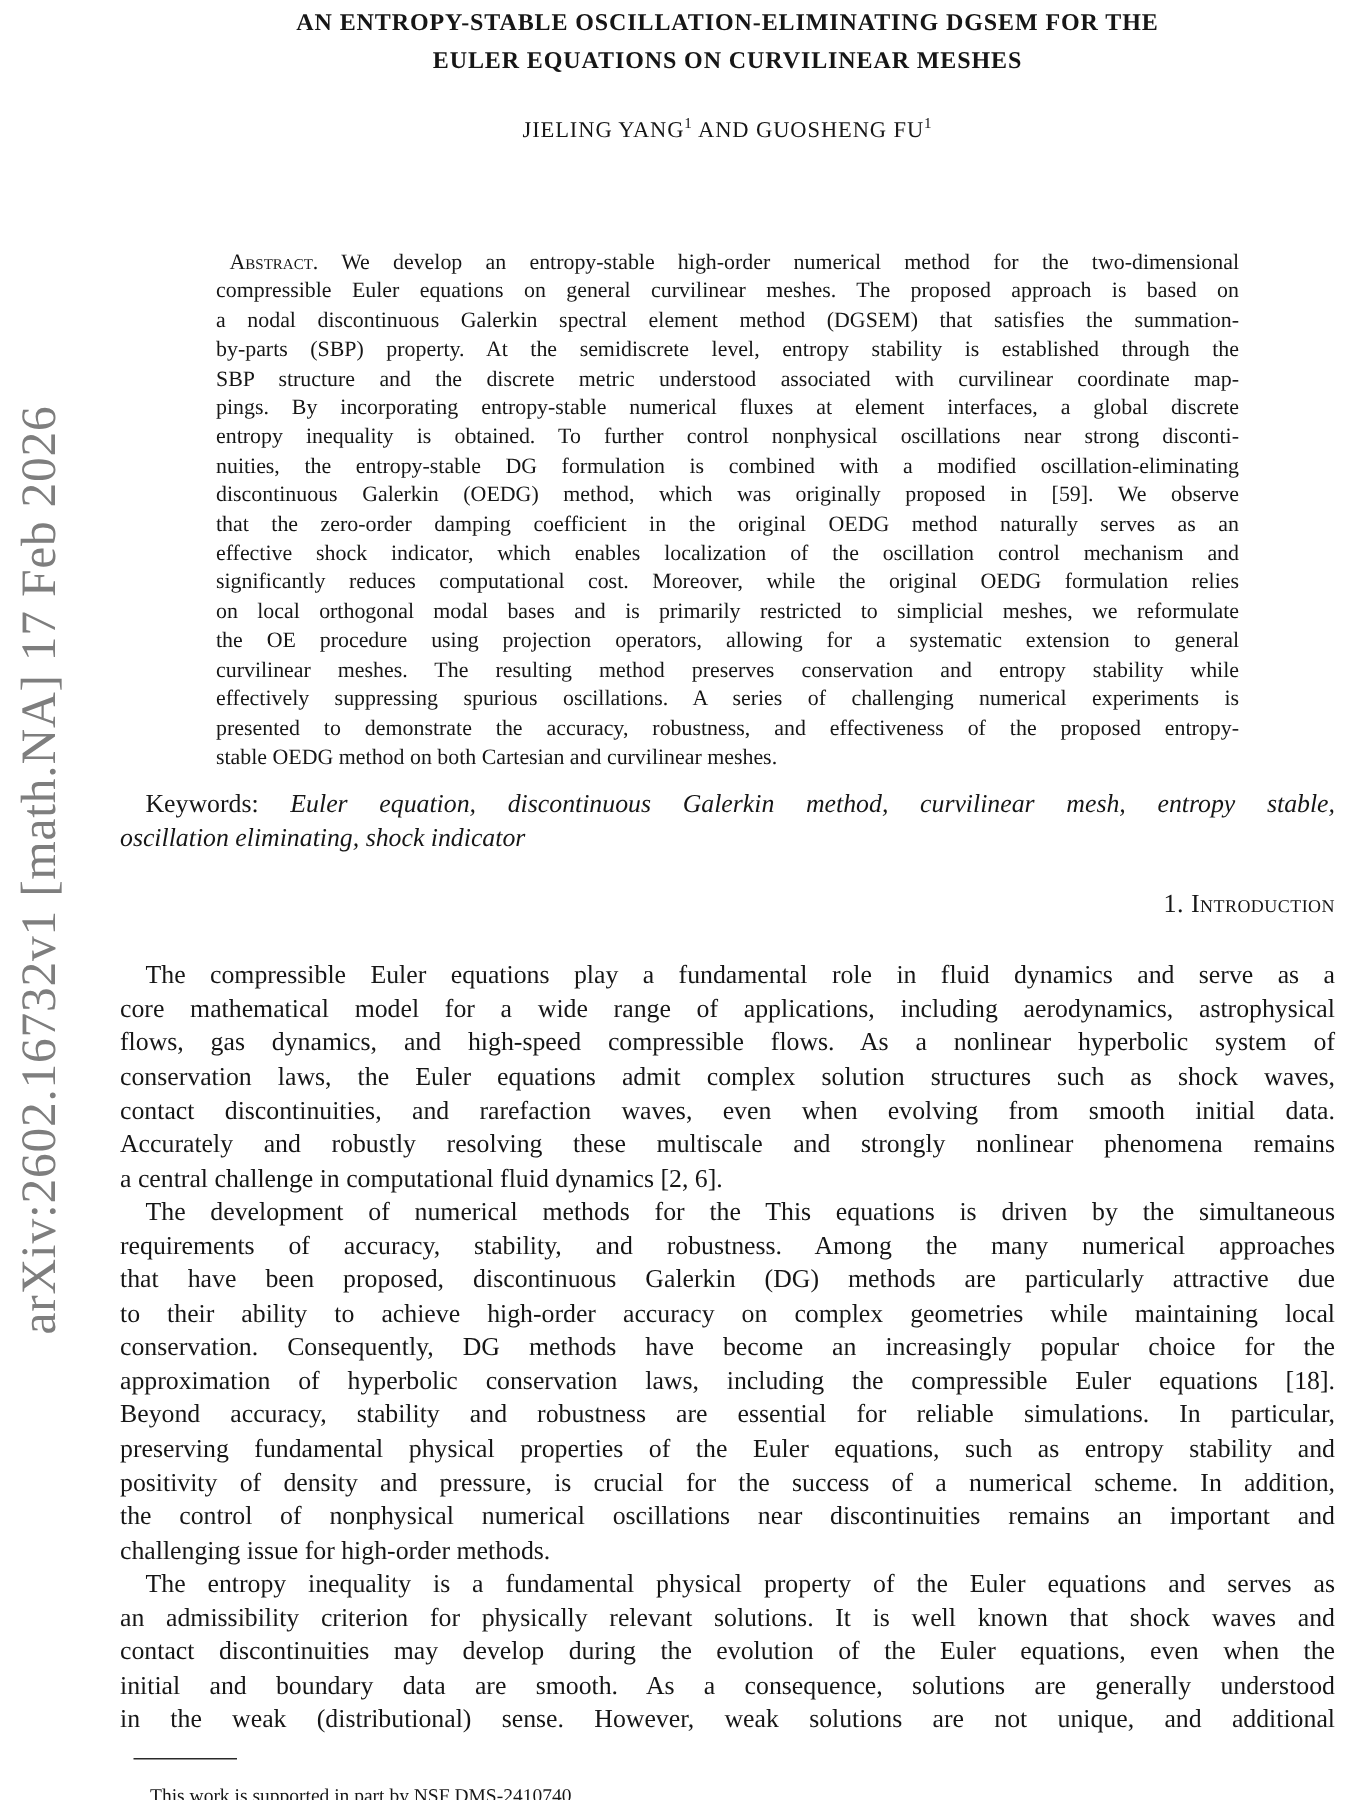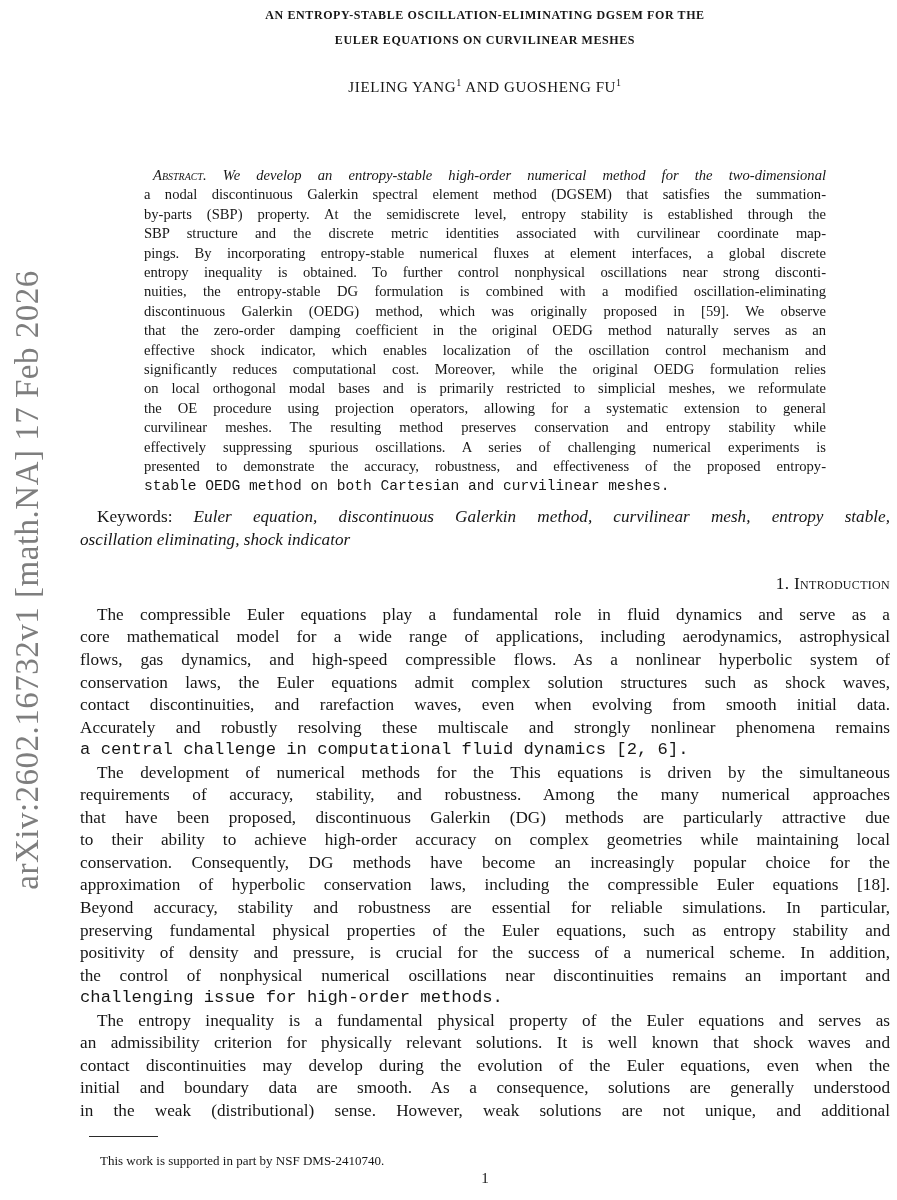--- a/index.html
+++ b/index.html
@@ -7,34 +7,34 @@
     width:897px;height:1200px;background:#ffffff;color:#161616;
     font-family:"Liberation Serif","DejaVu Serif",serif;
     position:relative;overflow:hidden;
   }
   .watermark{
     position:absolute;top:580px;left:27px;
     transform:translate(-50%,-50%) rotate(-90deg);
     white-space:nowrap;color:#7e7e7e;font-size:33px;letter-spacing:0.5px;
   }
   .page{position:absolute;left:80px;top:0;width:810px;}
-  .title{margin-top:3px;text-align:center;font-weight:bold;font-size:12px;line-height:25px;letter-spacing:0.6px;}
+  .title{margin-top:3px;text-align:center;font-weight:bold;font-size:16px;line-height:25px;letter-spacing:0.6px;}
   .authors{margin-top:26px;text-align:center;font-size:15px;letter-spacing:0.6px;}
   .authors sup{font-size:10px;line-height:0;}
   .abstract{margin:70px auto 0;width:682px;font-size:14.6px;line-height:19.4px;}
   .sc{font-variant:small-caps;}
   .it{font-style:italic;}
   .just > .jline{text-align:justify;text-align-last:justify;}
-  .just.endleft > .jline:last-child{text-align-last:left;font-family:Liberation Mono, monospace;}
+  .just.endleft > .jline:last-child{text-align-last:left;}
   .indent{text-indent:17px;}
-  .indent-sm{text-indent:9px;font-style:italic;}
+  .indent-sm{text-indent:9px;}
   .keywords{margin-top:9px;font-size:17.2px;line-height:23px;}
   .kline2{text-align:left;}
   .heading{margin-top:22px;text-align:right;font-size:17.4px;font-variant:small-caps;letter-spacing:0.3px;}
-  .intro{margin-top:10px;}
+  .intro{margin-top:26px;}
   .para{font-size:17.2px;line-height:22.55px;}
   .footrule{margin-top:14px;margin-left:9px;width:69px;border-top:1.6px solid #2a2a2a;}
   .footnote{margin-top:16px;font-size:13px;text-indent:20px;}
   .pagenum{margin-top:1px;text-align:center;font-size:15px;}
 </style>
 </head>
 <body>
 
 <div class="watermark">arXiv:2602.16732v1 [math.NA] 17 Feb 2026</div>
 
@@ -43,23 +43,24 @@
   <div class="title">
       <div class="jline">AN ENTROPY-STABLE OSCILLATION-ELIMINATING DGSEM FOR THE</div>
       <div class="jline">EULER EQUATIONS ON CURVILINEAR MESHES</div>
     </div>
 
   <div class="authors"><span>JIELING YANG</span><sup>1</sup><span> AND </span><span>GUOSHENG FU</span><sup>1</sup></div>
 
   <div class="abstract just">
     <div class="jline indent-sm"><span class="sc">Abstract.</span><span> We develop an entropy-stable high-order numerical method for the two-dimensional</span></div>
     <div class="just endleft">
+        <div class="jline">compressible Euler equations on general curvilinear meshes. The proposed approach is based on</div>
         <div class="jline">a nodal discontinuous Galerkin spectral element method (DGSEM) that satisfies the summation-</div>
         <div class="jline">by-parts (SBP) property. At the semidiscrete level, entropy stability is established through the</div>
-        <div class="jline">SBP structure and the discrete metric identities associated with curvilinear coordinate map-</div>
+        <div class="jline">SBP structure and the discrete metric understood associated with curvilinear coordinate map-</div>
         <div class="jline">pings. By incorporating entropy-stable numerical fluxes at element interfaces, a global discrete</div>
         <div class="jline">entropy inequality is obtained. To further control nonphysical oscillations near strong disconti-</div>
         <div class="jline">nuities, the entropy-stable DG formulation is combined with a modified oscillation-eliminating</div>
         <div class="jline">discontinuous Galerkin (OEDG) method, which was originally proposed in [59]. We observe</div>
         <div class="jline">that the zero-order damping coefficient in the original OEDG method naturally serves as an</div>
         <div class="jline">effective shock indicator, which enables localization of the oscillation control mechanism and</div>
         <div class="jline">significantly reduces computational cost. Moreover, while the original OEDG formulation relies</div>
         <div class="jline">on local orthogonal modal bases and is primarily restricted to simplicial meshes, we reformulate</div>
         <div class="jline">the OE procedure using projection operators, allowing for a systematic extension to general</div>
         <div class="jline">curvilinear meshes. The resulting method preserves conservation and entropy stability while</div>

